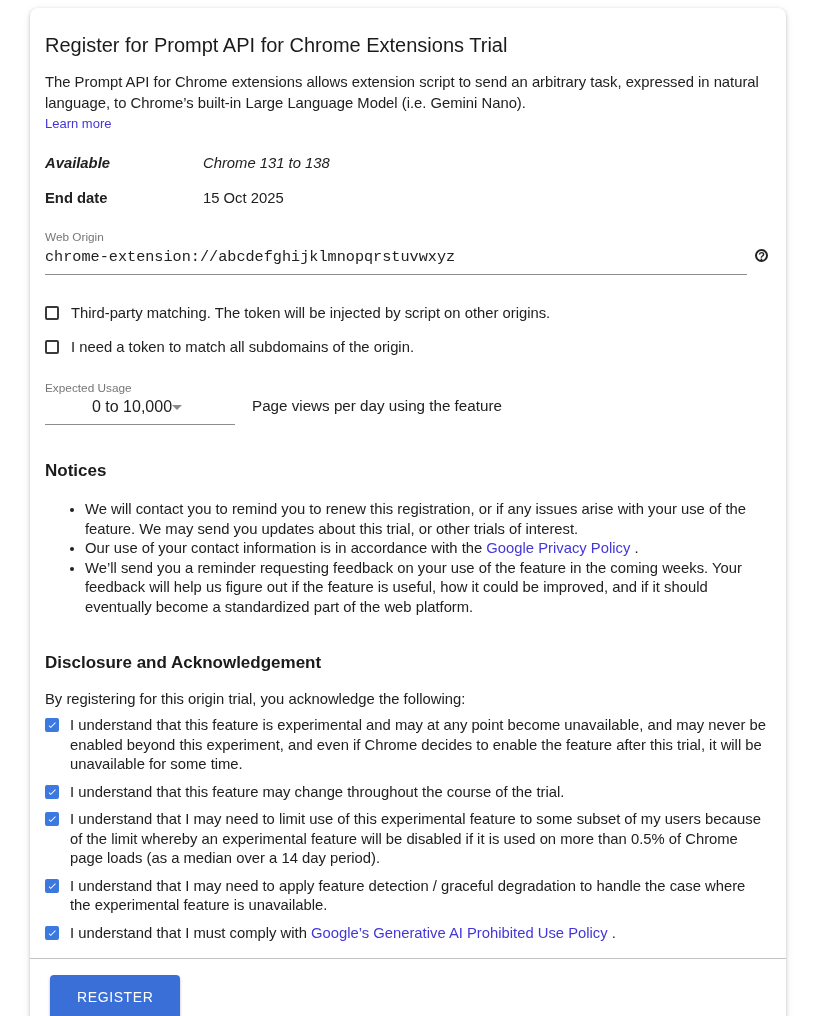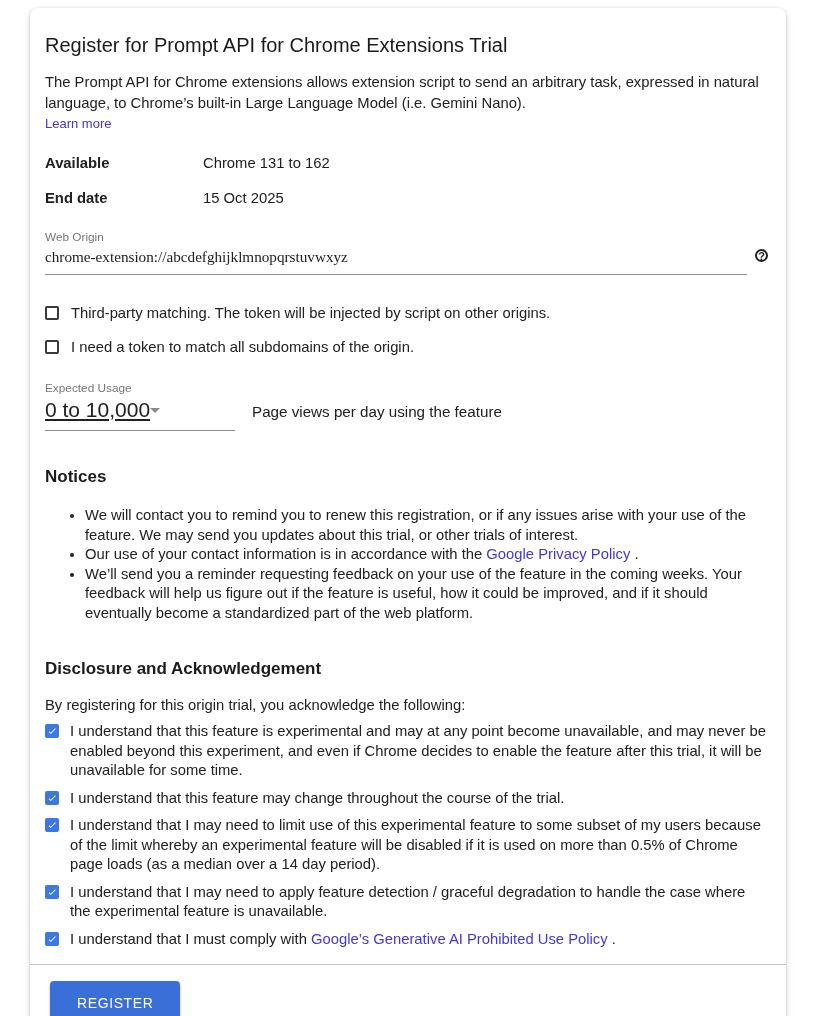--- a/index.html
+++ b/index.html
@@ -16,49 +16,49 @@
   .card{
     width:756px;margin:8px 0 0 30px;background:#fff;border-radius:8px;
     box-shadow:0 1px 3px rgba(0,0,0,.22),0 2px 8px rgba(0,0,0,.10);
     overflow:hidden;
   }
   .card-content{padding:14px 18px 0 15px;}
   .title{font-size:20px;font-weight:normal;margin:12px 0 15px;color:#1b1b1b;}
   .description{font-size:14.8px;line-height:21px;margin:0;}
   .learn-more{display:inline-block;color:var(--link);font-size:13px;text-decoration:none;margin-top:2px;cursor:pointer;}
   .detail-row{display:flex;font-size:14.8px;margin-top:19px;}
-  .detail-row.first{margin-top:23px;}
+  .detail-row.first{margin-top:23px;font-style:italic;}
   .detail-label{width:158px;font-weight:bold;flex-shrink:0;}
   .origin-block{margin-top:24px;}
   .field-label{font-size:11.8px;color:#767676;}
   .origin-row{display:flex;align-items:flex-start;margin-top:4px;}
   .origin-input{
     flex:1;border:none;border-bottom:1px solid #8d8d8d;background:transparent;
-    font-family:Liberation Serif, serif;font-size:15.2px;color:#212121;padding:0 0 8px;outline:none;
+    font-family:Liberation Mono, monospace;font-size:15.2px;color:#212121;padding:0 0 8px;outline:none;
   }
   .help-icon{
     width:13px;height:13px;border:2px solid #222;border-radius:50%;
     display:flex;align-items:center;justify-content:center;
     font-size:11px;font-weight:bold;color:#222;margin:1px 0 0 8px;flex-shrink:0;
     cursor:pointer;user-select:none;
   }
   .option-row{display:flex;align-items:center;font-size:14.8px;margin-top:18px;cursor:pointer;}
   .option-row.first{margin-top:30px;align-items:center;}
   .checkbox{
     width:14px;height:14px;border:2px solid #3a3a3a;border-radius:2px;
     margin-right:12px;flex-shrink:0;display:flex;align-items:center;justify-content:center;
   }
   .checkbox svg{display:none;width:14px;height:14px;}
   .checkbox.checked{background:var(--checkbox);border-color:var(--checkbox);}
   .checkbox.checked svg{display:block;}
   .usage-block{display:flex;align-items:flex-end;margin-top:26px;}
   .usage-left{width:190px;flex-shrink:0;}
   .select-row{
-    display:flex;align-items:center;justify-content:flex-start;
-    border-bottom:1px solid #8d8d8d;padding:3px 6px 8px 0;font-size:21px;cursor:pointer;text-decoration:underline;
+    display:flex;align-items:center;justify-content:center;
+    border-bottom:1px solid #8d8d8d;padding:3px 6px 8px 0;font-size:16px;cursor:pointer;
   }
   .arrow-down{width:0;height:0;border-left:5px solid transparent;border-right:5px solid transparent;border-top:5px solid #8a8a8a;}
   .usage-caption{font-size:15.2px;margin-left:17px;padding-bottom:11px;}
   .section-heading{font-size:17px;font-weight:bold;margin:36px 0 0;color:#1b1b1b;}
   .notices-list{margin:19px 0 0;padding-left:40px;font-size:14.8px;line-height:19.5px;}
   .notices-list li{margin:0;}
   .inline-link{color:var(--link);text-decoration:none;cursor:pointer;}
   .intro{font-size:14.8px;margin:18px 0 0;}
   .ack-row{display:flex;align-items:flex-start;font-size:14.8px;line-height:19.5px;margin-top:8px;cursor:pointer;}
   .ack-row.first{margin-top:9px;}
@@ -77,21 +77,21 @@
 <div class="card">
   <div class="card-content">
 
     <h1 class="title">Register for Prompt API for Chrome Extensions Trial</h1>
 
     <p class="description">The Prompt API for Chrome extensions allows extension script to send an arbitrary task, expressed in natural language, to Chrome’s built-in Large Language Model (i.e. Gemini Nano).</p>
     <a class="learn-more">Learn more</a>
 
     <div class="detail-row first">
       <span class="detail-label">Available</span>
-      <span>Chrome 131 to 162</span>
+      <span>Chrome 131 to 138</span>
     </div>
     <div class="detail-row">
       <span class="detail-label">End date</span>
       <span>15 Oct 2025</span>
     </div>
 
     <div class="origin-block">
       <div class="field-label">Web Origin</div>
       <div class="origin-row">
         <input class="origin-input" type="text" value="chrome-extension://abcdefghijklmnopqrstuvwxyz" style="">

